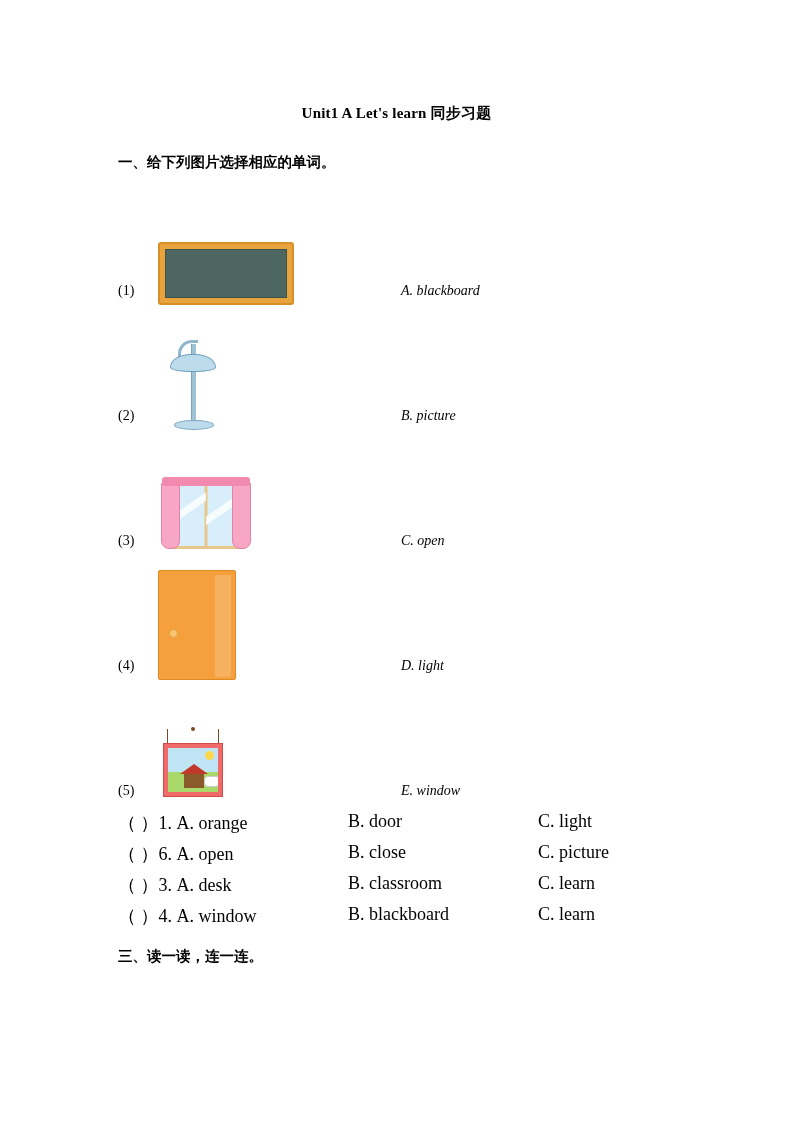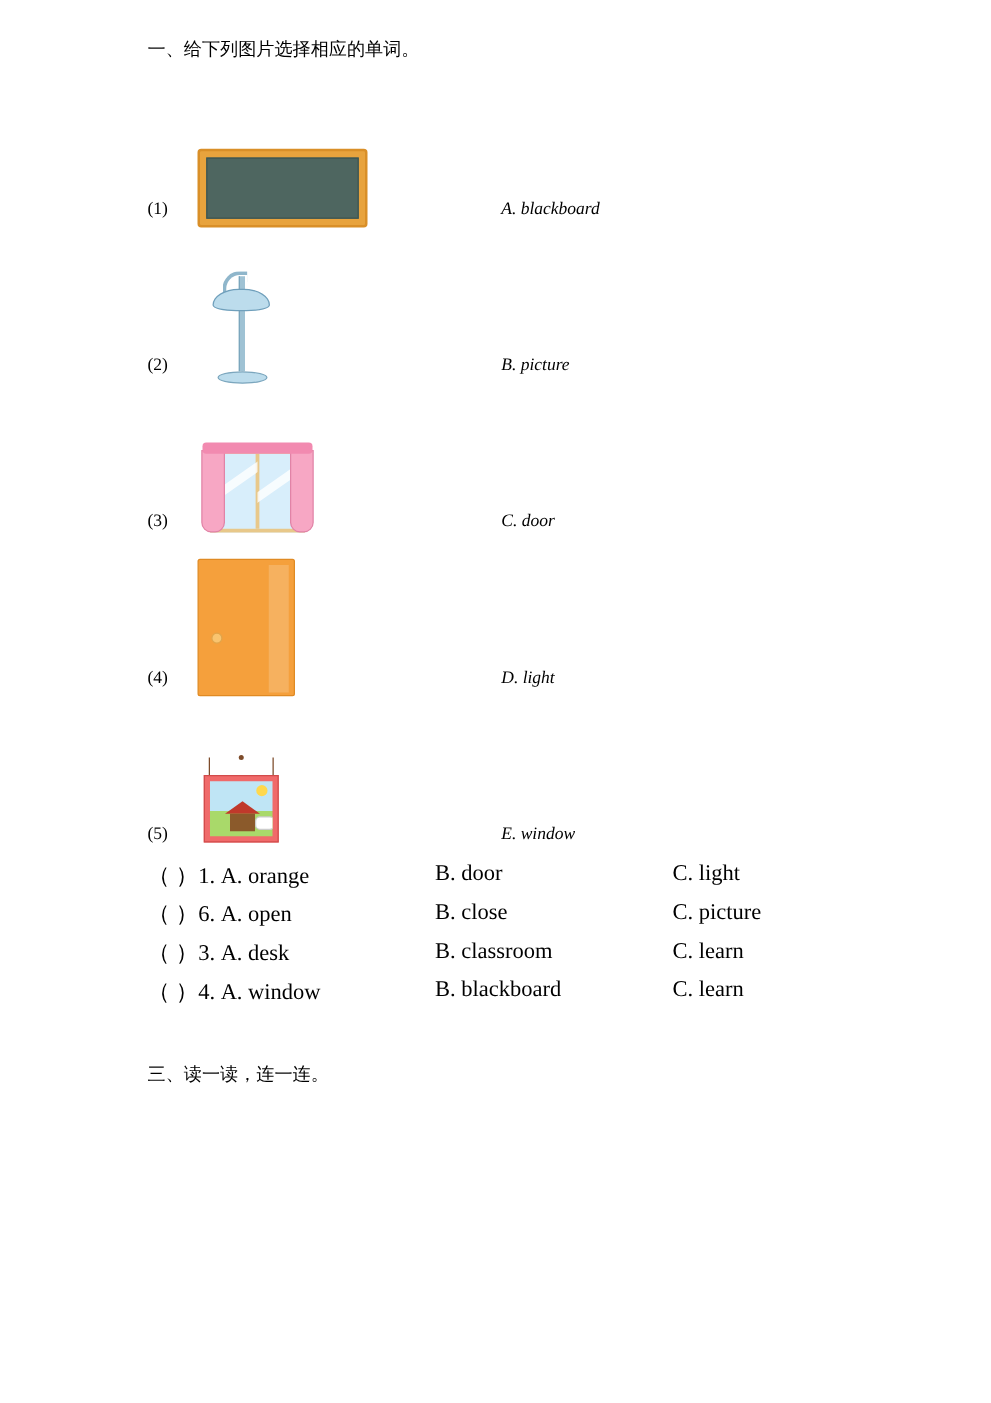--- a/index.html
+++ b/index.html
@@ -26,20 +26,21 @@
     text-align: center;
     font-weight: bold;
     font-size: 15px;
     margin-top: 104px;
     letter-spacing: 0.2px;
   }
   .section-heading {
     font-size: 14.5px;
     margin-top: 30px;
     font-family: "Liberation Sans", sans-serif;
+    font-weight: bold;
   }
   .q1-block {
     margin-top: 8px;
     position: relative;
   }
   .pic-row {
     position: relative;
     height: 125px;
   }
   .pic-row .label {
@@ -314,27 +315,28 @@
   
   .q2-block { margin-top: 6px; }
   .q2-row {
     position: relative;
     height: 31px;
     font-size: 18px;
   }
   .q2-row .cA { position: absolute; left: 0; }
   .q2-row .cB { position: absolute; left: 230px; }
   .q2-row .cC { position: absolute; left: 420px; }
-  .section-heading.third { margin-top: 38px; }
+  .section-heading.third { margin-top: 12px; }
 </style>
 </head>
 <body>
 
 <div class="page">
 
+  <div class="doc-title">Unit1 A Let's learn 同步习题</div>
 
   <div class="section-heading">一、给下列图片选择相应的单词。</div>
 
   <div class="q1-block">
 
     <div class="pic-row">
       <div class="art">
         <div class="art-blackboard">
             <div class="inner"></div>
           </div>
@@ -362,21 +364,21 @@
           <div class="win-frame">
             <div class="win-glass-l"></div>
             <div class="win-glass-r"></div>
           </div>
           <div class="curtain-l"></div>
           <div class="curtain-r"></div>
           <div class="win-top"></div>
         </div>
       </div>
       <span class="label">(3)</span>
-      <span class="choice">C. door</span>
+      <span class="choice">C. open</span>
     </div>
 
     <div class="pic-row">
       <div class="art">
         <div class="art-door"></div>
       </div>
       <span class="label">(4)</span>
       <span class="choice">D. light</span>
     </div>
 

